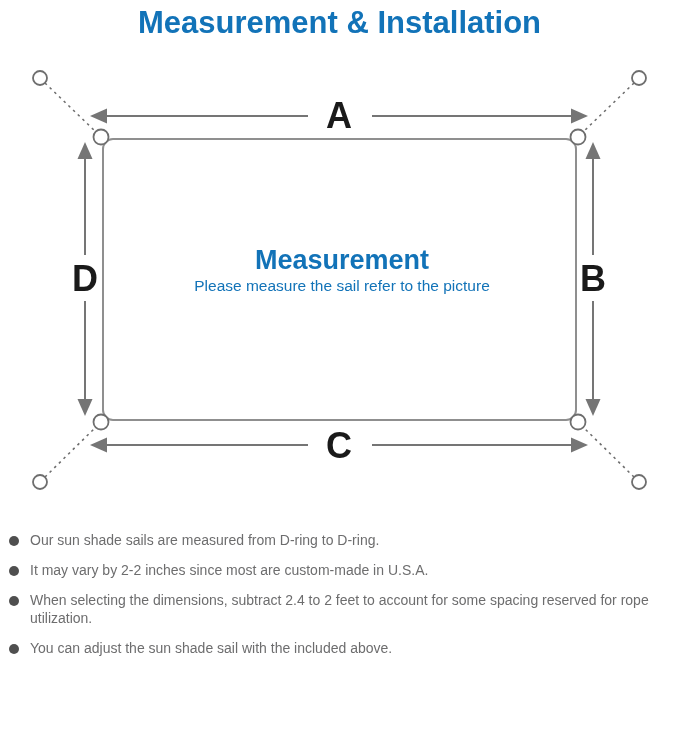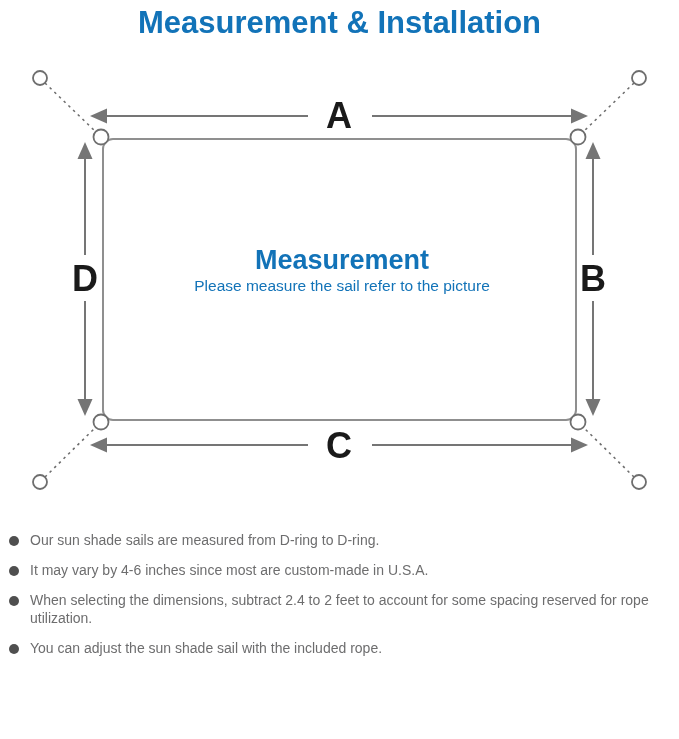--- a/index.html
+++ b/index.html
@@ -165,25 +165,25 @@
     <text class="center-subtitle" x="342" y="236">Please measure the sail refer to the picture</text>
   </svg>
 
   <ul class="notes">
     <li>
       <span class="dot"></span>
       <span>Our sun shade sails are measured from D-ring to D-ring.</span>
     </li>
     <li>
       <span class="dot"></span>
-      <span>It may vary by 4-6 inches since most are custom-made in U.S.A.</span>
+      <span>It may vary by 2-2 inches since most are custom-made in U.S.A.</span>
     </li>
     <li>
       <span class="dot"></span>
       <span>When selecting the dimensions, subtract 2.4 to 2 feet to account for some spacing reserved for rope utilization.</span>
     </li>
     <li>
       <span class="dot"></span>
-      <span>You can adjust the sun shade sail with the included rope.</span>
+      <span>You can adjust the sun shade sail with the included above.</span>
     </li>
   </ul>
 
 </div>
 
 </body></html>

